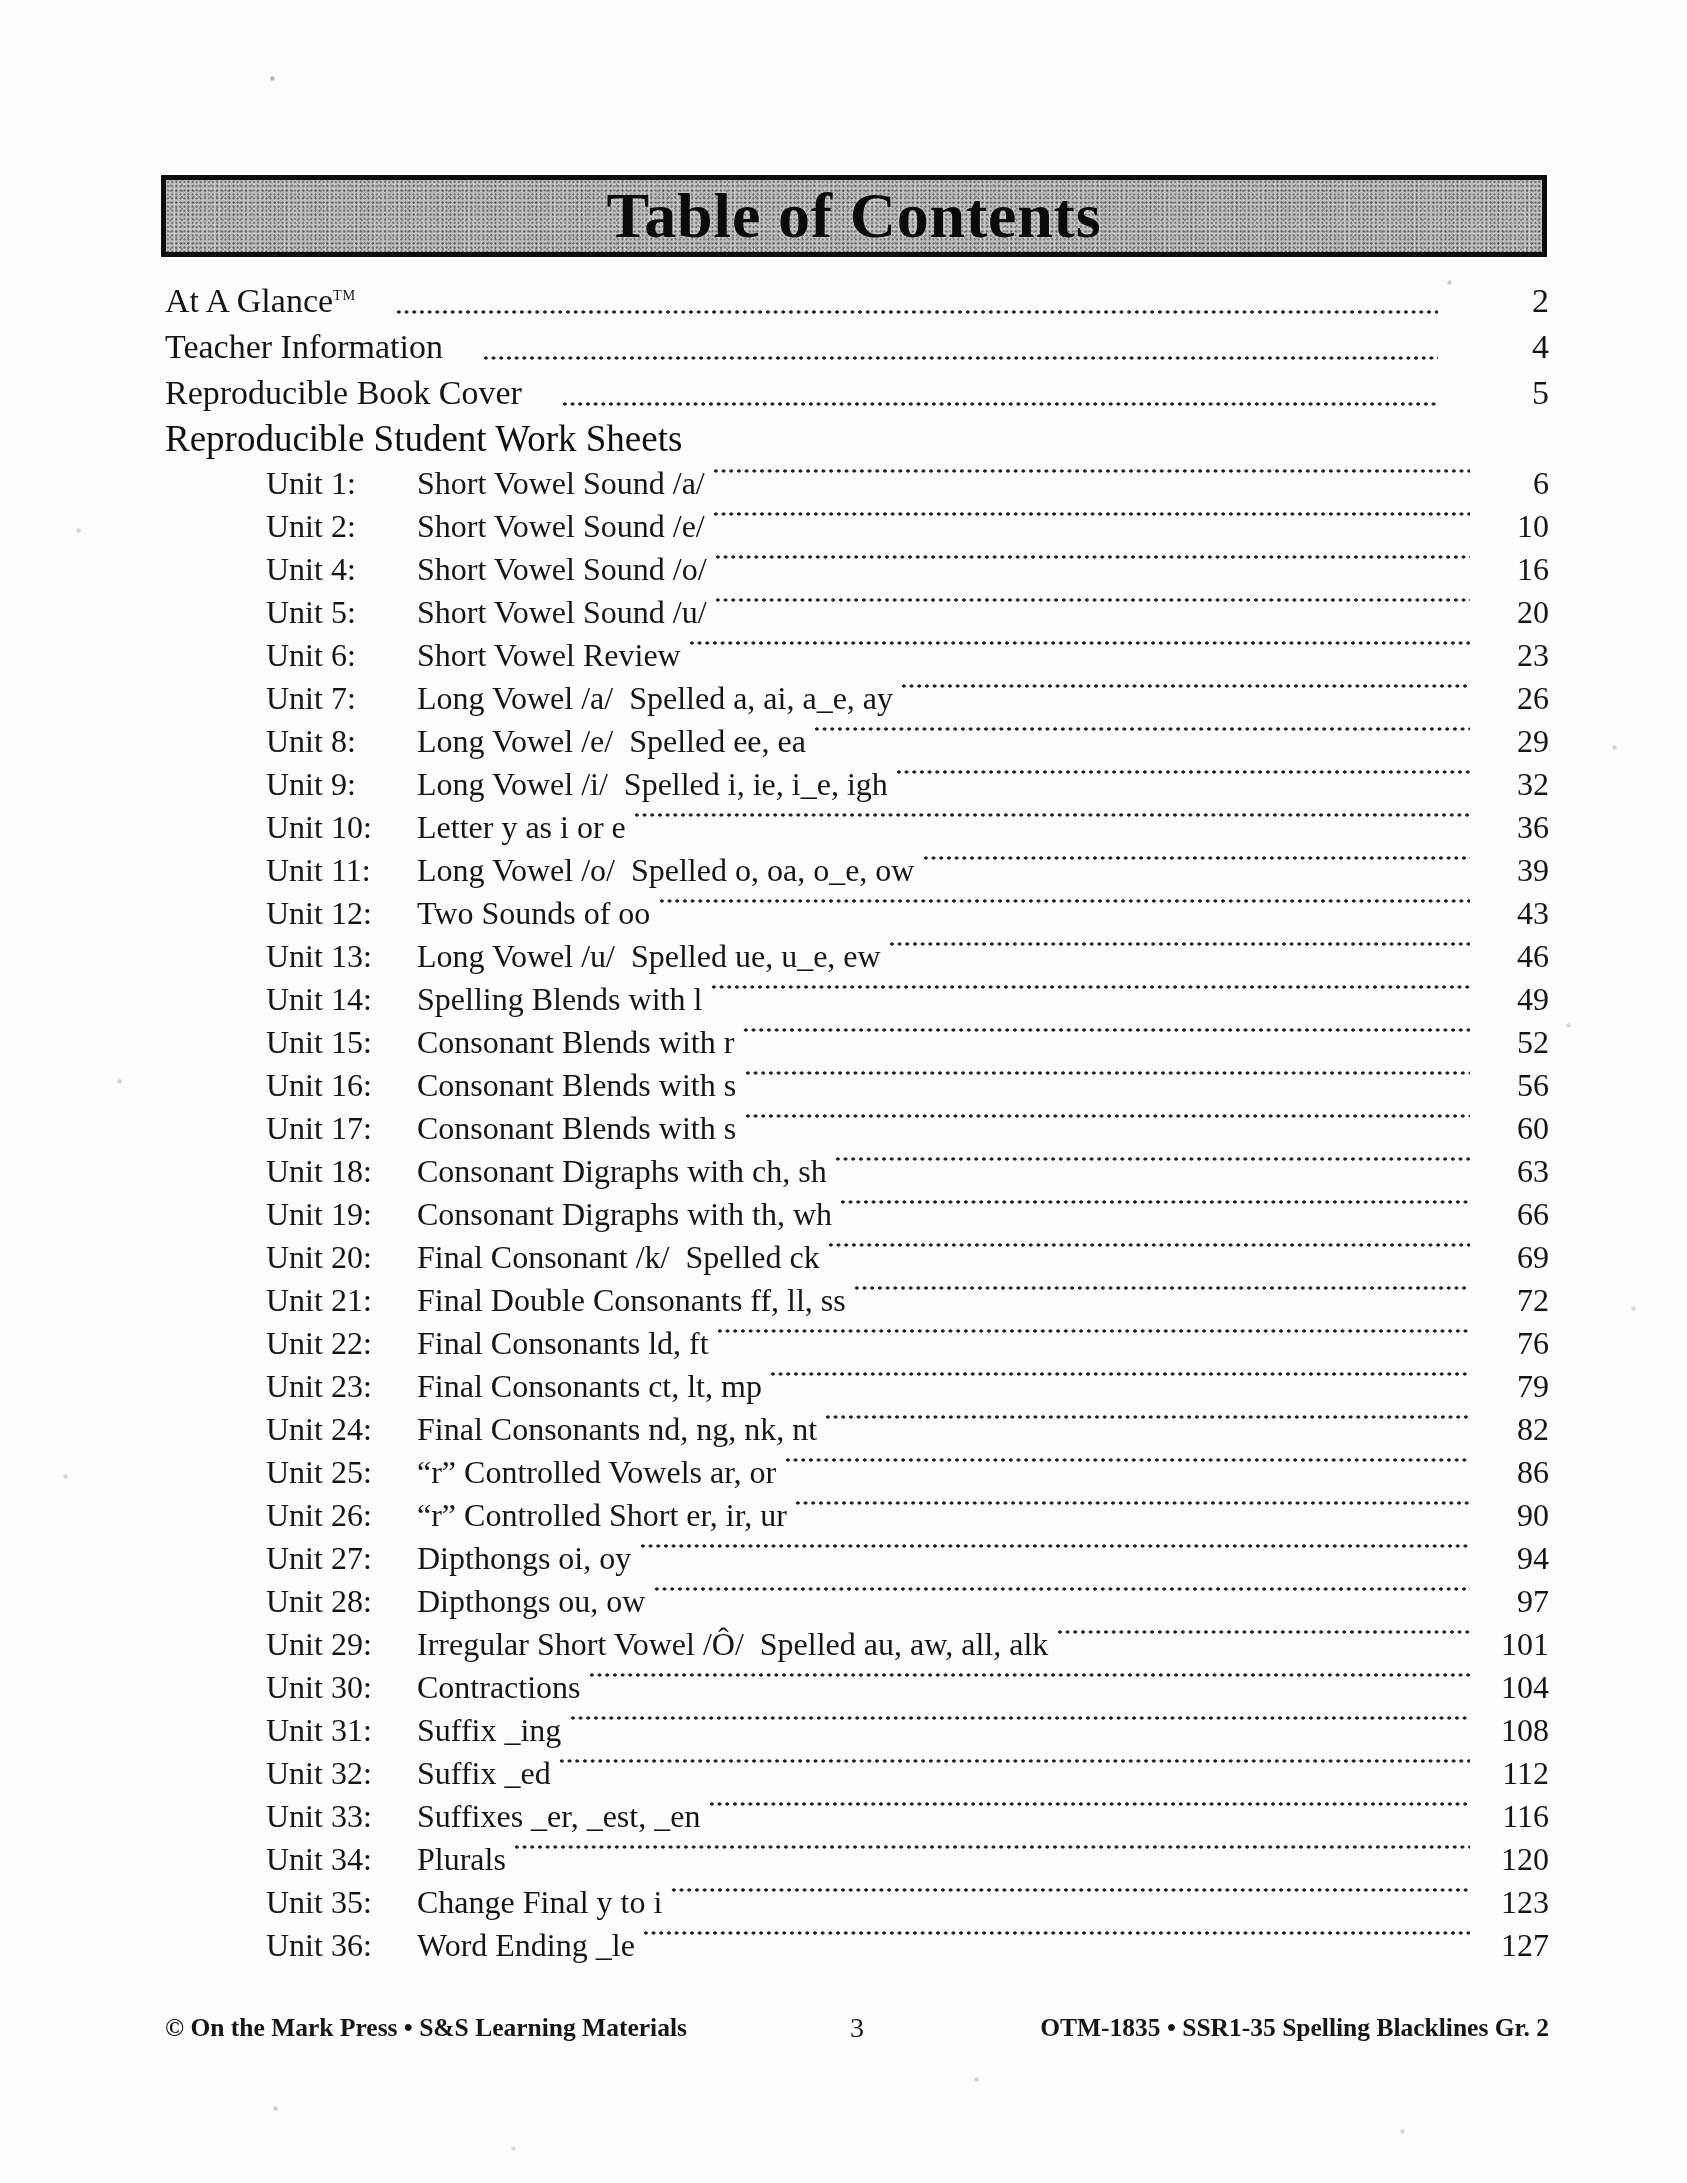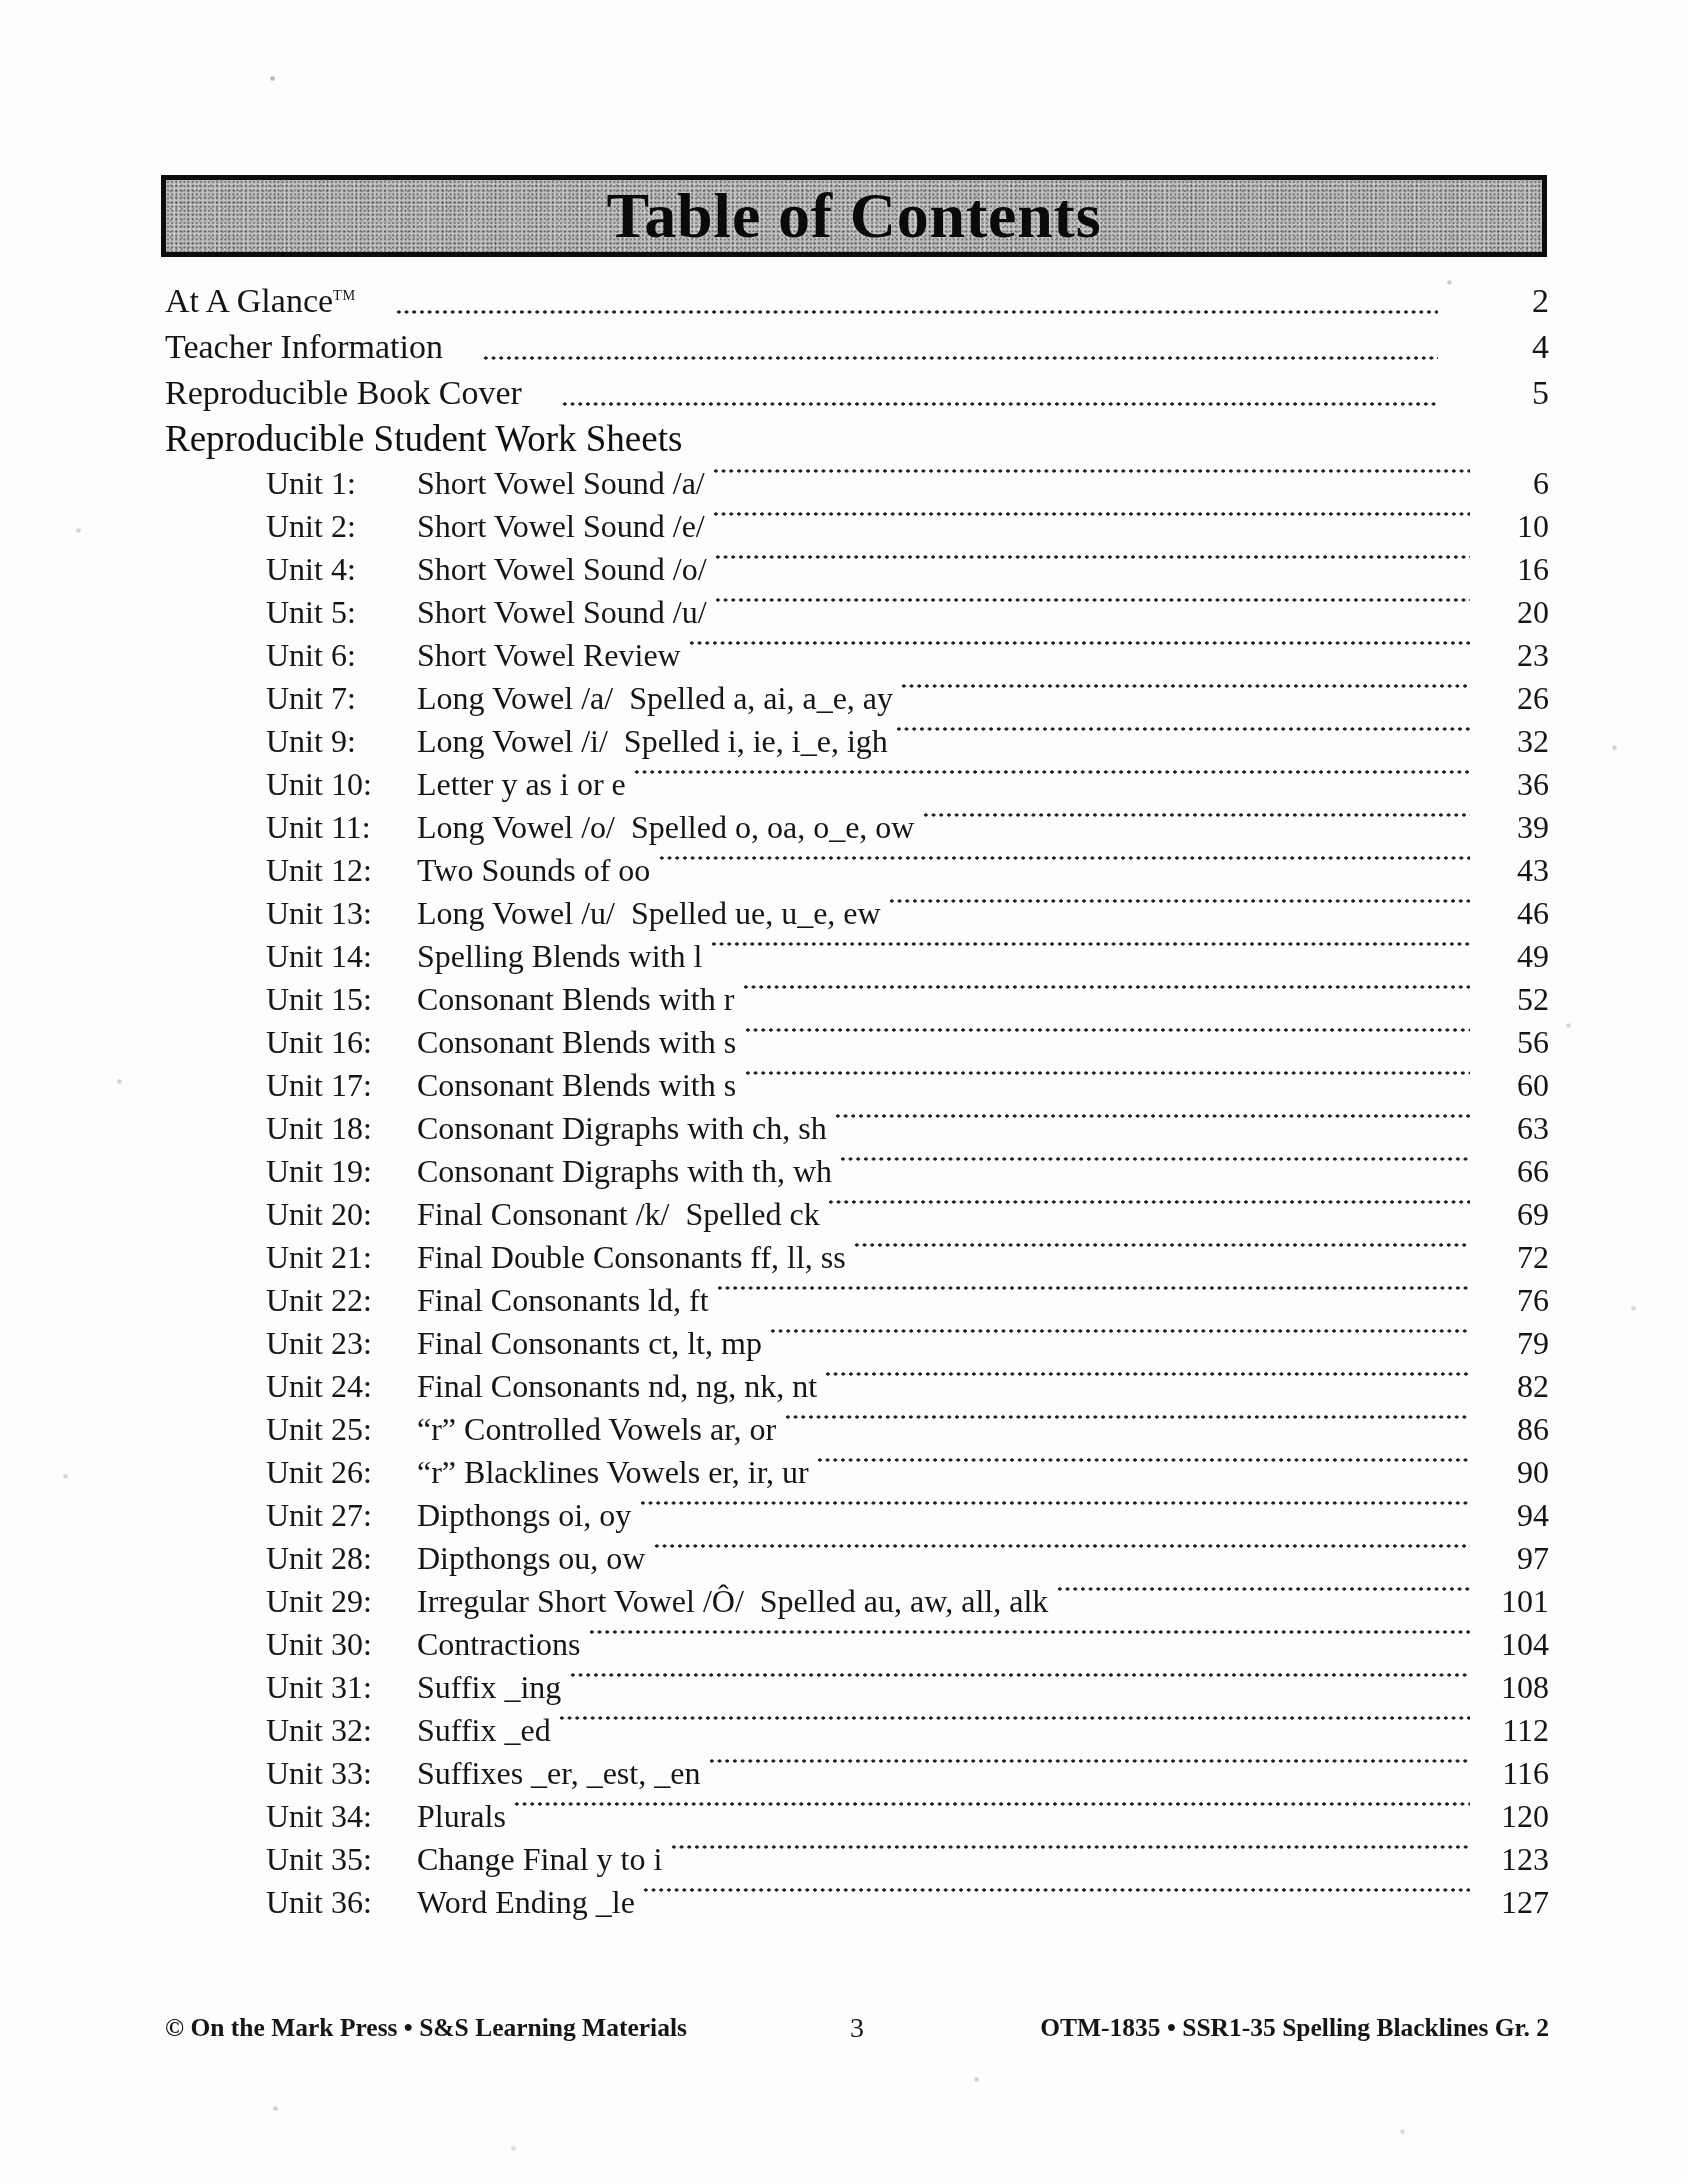--- a/index.html
+++ b/index.html
@@ -149,20 +149,26 @@
     <span class="pagenum">23</span>
   </div>
 
   <div class="row">
     <span class="unit-label">Unit 7:</span>
     <span class="entry-title"><span class="title-text">Long Vowel /a/  Spelled a, ai, a_e, ay</span><sup class="tm-sup"></sup></span>
     <span class="leader"></span>
     <span class="pagenum">26</span>
   </div>
 
+  <div class="row">
+    <span class="unit-label">Unit 8:</span>
+    <span class="entry-title"><span class="title-text">Long Vowel /e/  Spelled ee, ea</span><sup class="tm-sup"></sup></span>
+    <span class="leader"></span>
+    <span class="pagenum">29</span>
+  </div>
 
   <div class="row">
     <span class="unit-label">Unit 9:</span>
     <span class="entry-title"><span class="title-text">Long Vowel /i/  Spelled i, ie, i_e, igh</span><sup class="tm-sup"></sup></span>
     <span class="leader"></span>
     <span class="pagenum">32</span>
   </div>
 
   <div class="row">
     <span class="unit-label">Unit 10:</span>
@@ -271,21 +277,21 @@
 
   <div class="row">
     <span class="unit-label">Unit 25:</span>
     <span class="entry-title"><span class="title-text">“r” Controlled Vowels ar, or</span><sup class="tm-sup"></sup></span>
     <span class="leader"></span>
     <span class="pagenum">86</span>
   </div>
 
   <div class="row">
     <span class="unit-label">Unit 26:</span>
-    <span class="entry-title"><span class="title-text">“r” Blacklines Vowels er, ir, ur</span><sup class="tm-sup"></sup></span>
+    <span class="entry-title"><span class="title-text">“r” Controlled Short er, ir, ur</span><sup class="tm-sup"></sup></span>
     <span class="leader"></span>
     <span class="pagenum">90</span>
   </div>
 
   <div class="row">
     <span class="unit-label">Unit 27:</span>
     <span class="entry-title"><span class="title-text">Dipthongs oi, oy</span><sup class="tm-sup"></sup></span>
     <span class="leader"></span>
     <span class="pagenum">94</span>
   </div>

